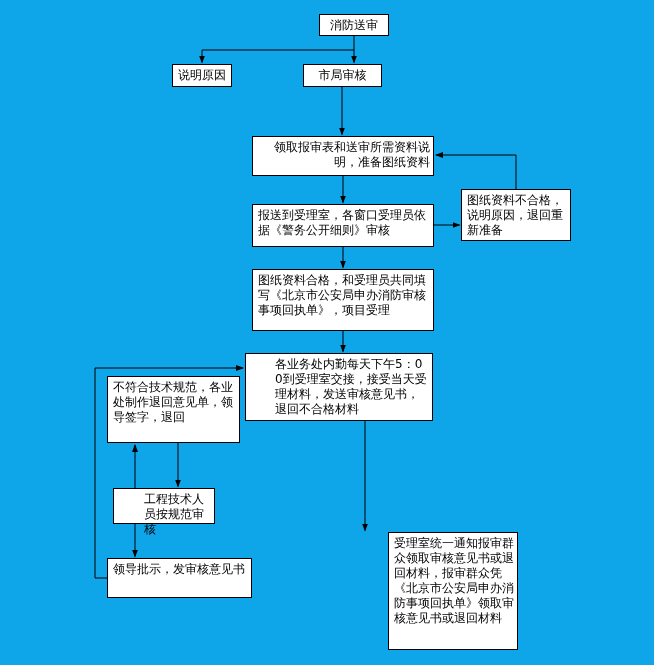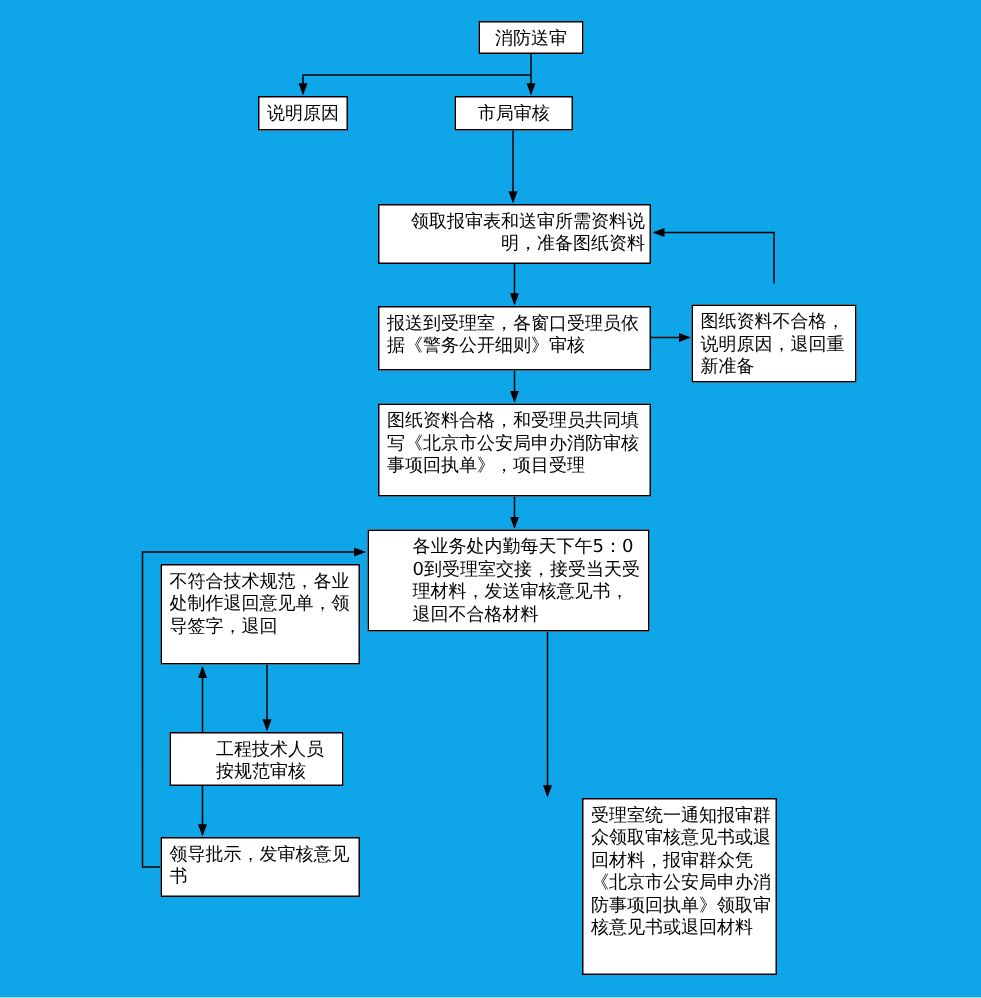--- a/index.html
+++ b/index.html
@@ -24,26 +24,26 @@
   }
   .node.center{
     display:flex;align-items:center;justify-content:center;
     text-align:center;padding:2px;
   }
   #n1{left:319px;top:14px;width:70px;height:22px;}
   #n2{left:172px;top:64px;width:60px;height:23px;}
   #n3{left:303px;top:64px;width:79px;height:23px;}
   #n4{left:252px;top:136px;width:182px;height:40px;text-align:right;}
   #n5{left:252px;top:204px;width:182px;height:43px;}
-  #n6{left:461px;top:203px;width:110px;height:52px;}
+  #n6{left:461px;top:189px;width:110px;height:52px;}
   #n7{left:252px;top:269px;width:182px;height:62px;}
   #n8{left:245px;top:353px;width:188px;height:68px;padding-left:29px;}
   #n9{left:107px;top:376px;width:133px;height:67px;}
-  #n10{left:113px;top:488px;width:116px;height:36px;padding-left:30px;}
-  #n11{left:107px;top:558px;width:133px;height:40px;}
+  #n10{left:113px;top:488px;width:102px;height:36px;padding-left:30px;}
+  #n11{left:107px;top:558px;width:145px;height:40px;}
   #n12{left:352px;top:532px;width:130px;height:118px;margin-left:36px;}
   path.edge{fill:none;stroke:#000000;stroke-width:1;}
 </style>
 </head>
 <body>
 
 <div class="canvas">
 
   <svg class="connectors" xmlns="http://www.w3.org/2000/svg">
     <defs>

